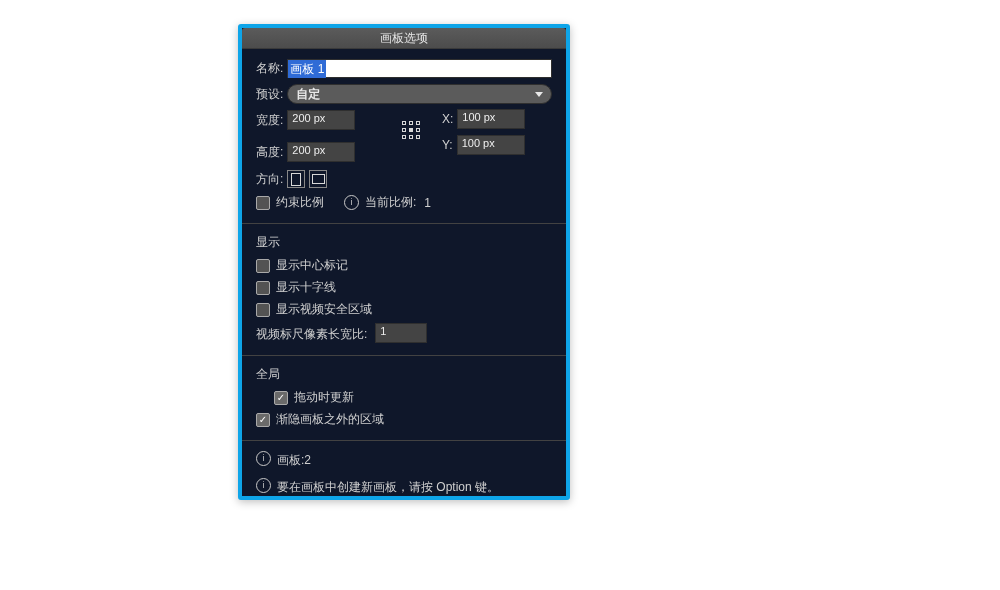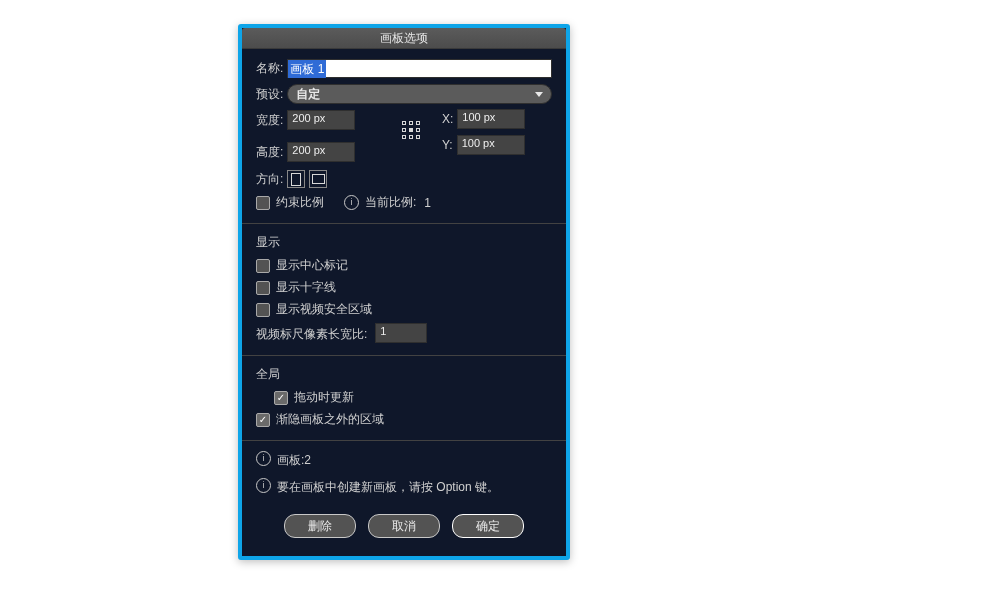--- a/index.html
+++ b/index.html
@@ -153,20 +153,15 @@
         <span>画板:</span><span>2</span>
       </div>
     </div>
     <div class="help">
       <div class="info-icon">i</div>
       <div>
         <div>要在画板中创建新画板，请按 Option 键。</div>
       </div>
     </div>
 
-    <div class="buttons">
-      <div class="btn">删除</div>
-      <div class="btn">取消</div>
-      <div class="btn primary">确定</div>
-    </div>
 
   </div>
 </div>
 
 </body></html>

